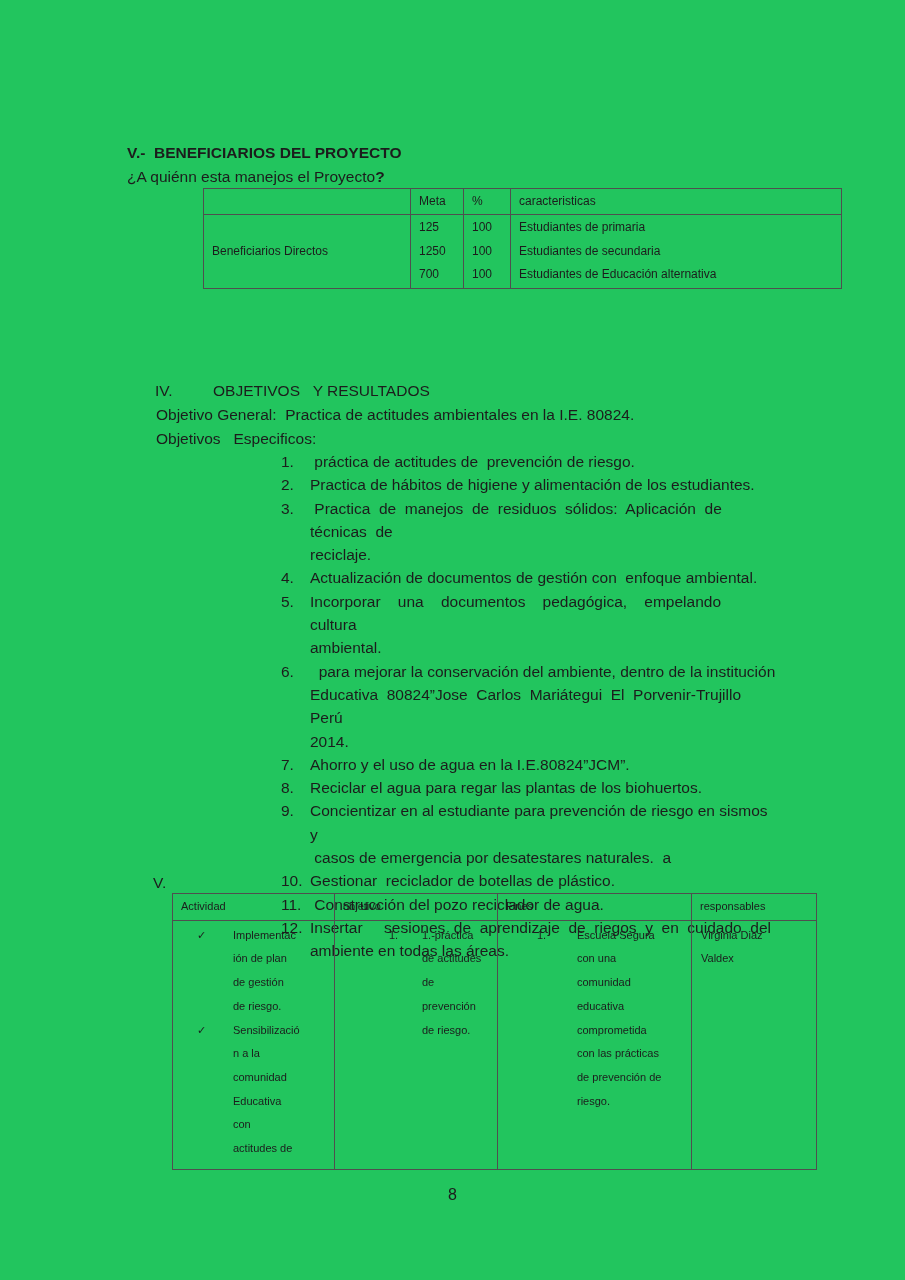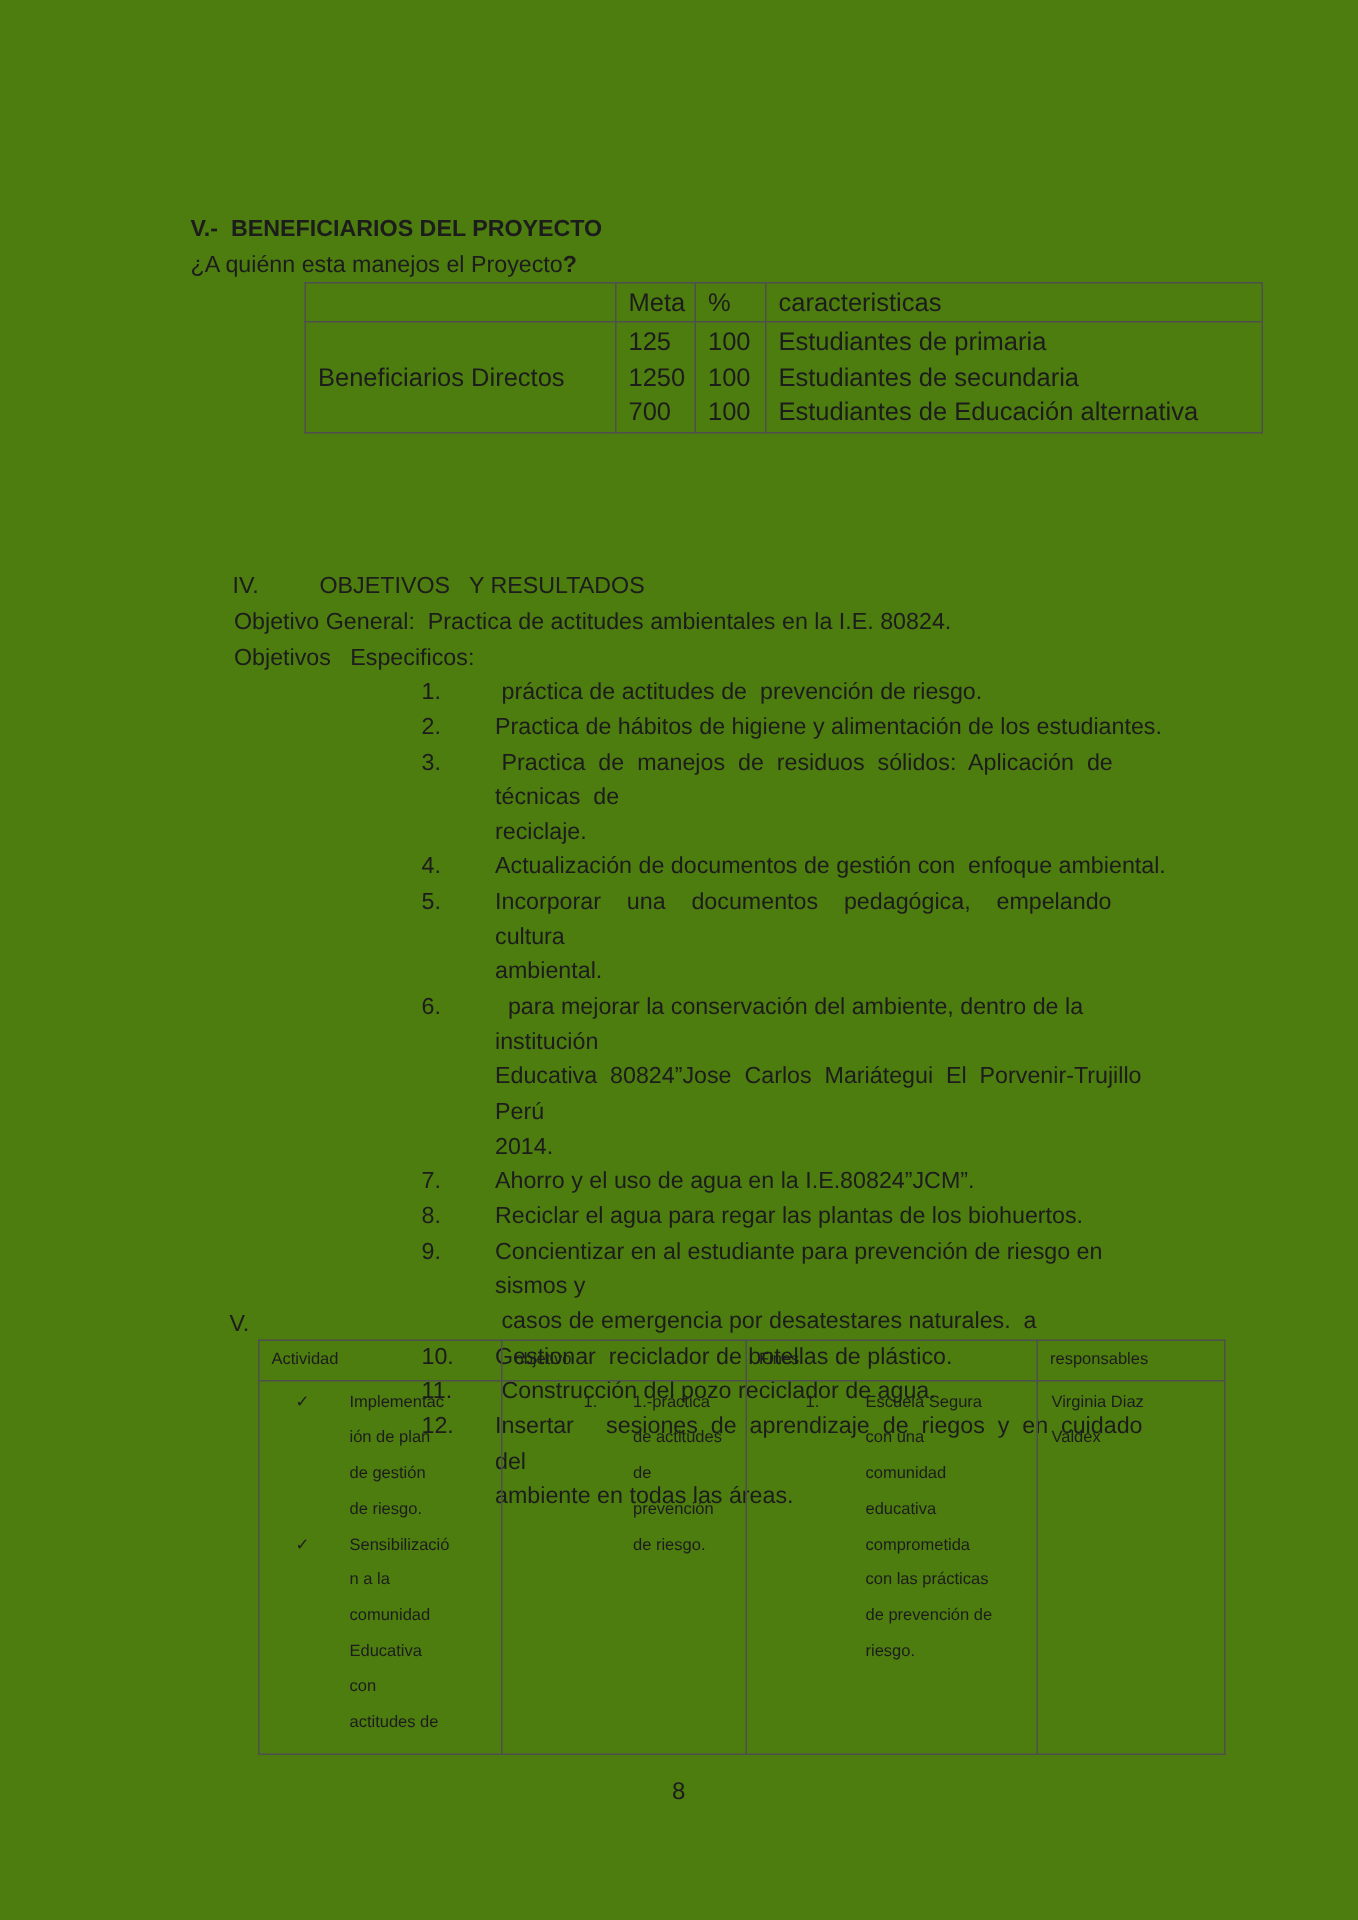--- a/index.html
+++ b/index.html
@@ -1,19 +1,19 @@
 <!DOCTYPE html>
 <html><head>
 <meta charset="utf-8">
 <style>
   html,body { margin:0; padding:0; background:#ffffff; }
   .page {
     position:relative;
     width:905px; height:1280px;
-    background:#4d7c0f;
+    background:#22c55e;
     font-family:"Liberation Sans", sans-serif;
     color:#1c1c1c;
     font-size:15.5px;
     line-height:23.3px;
     overflow:hidden;
   }
   .pre { white-space:pre-wrap;text-align:center; }
 
   
   .h-benef { position:absolute; left:127px; top:141px; font-weight:700; white-space:pre-wrap; }
@@ -25,27 +25,27 @@
   .h-iv { left:155px; top:379px; }
   .h-v  { left:153px; top:871px; }
 
   .obj-general { position:absolute; left:156px; top:403px; white-space:pre-wrap; }
   .obj-espec   { position:absolute; left:156px; top:427px; white-space:pre-wrap; }
 
   
   .obj-list { position:absolute; left:281px; top:450px; width:498px; }
   .li { display:flex; }
   .li .num { flex:none; width:29px; white-space:pre; }
-  .li .txt { flex:1; white-space:pre-wrap;margin-left:20px; }
+  .li .txt { flex:1; white-space:pre-wrap; }
 
   
   table { border-collapse:collapse; table-layout:fixed; }
   td, th { border:1px solid #4f4f4f; vertical-align:top; font-weight:400; text-align:left; padding:0; }
 
-  .t1 { position:absolute; left:203px; top:188px; width:638px; font-size:17px; line-height:23.4px; }
+  .t1 { position:absolute; left:203px; top:188px; width:638px; font-size:12px; line-height:23.4px; }
   .t1 th, .t1 td { padding:1px 6px 1px 8px; }
   .t1 .hdr-row th { height:21px; }
   .t1 .label-cell-mid { vertical-align:middle; }
   .t1 .car-wrap { text-align:justify; }
   .t1 .row-indir td { padding-bottom:19px; }
 
   .t2 { position:absolute; left:172px; top:893px; width:644px; font-size:11px; line-height:23.7px; }
   .t2 th { height:21px; padding:1px 6px 1px 8px; }
   .t2 td { padding:3px 4px 8px 4px; }
   .chk-item { display:flex; padding-left:20px; }

